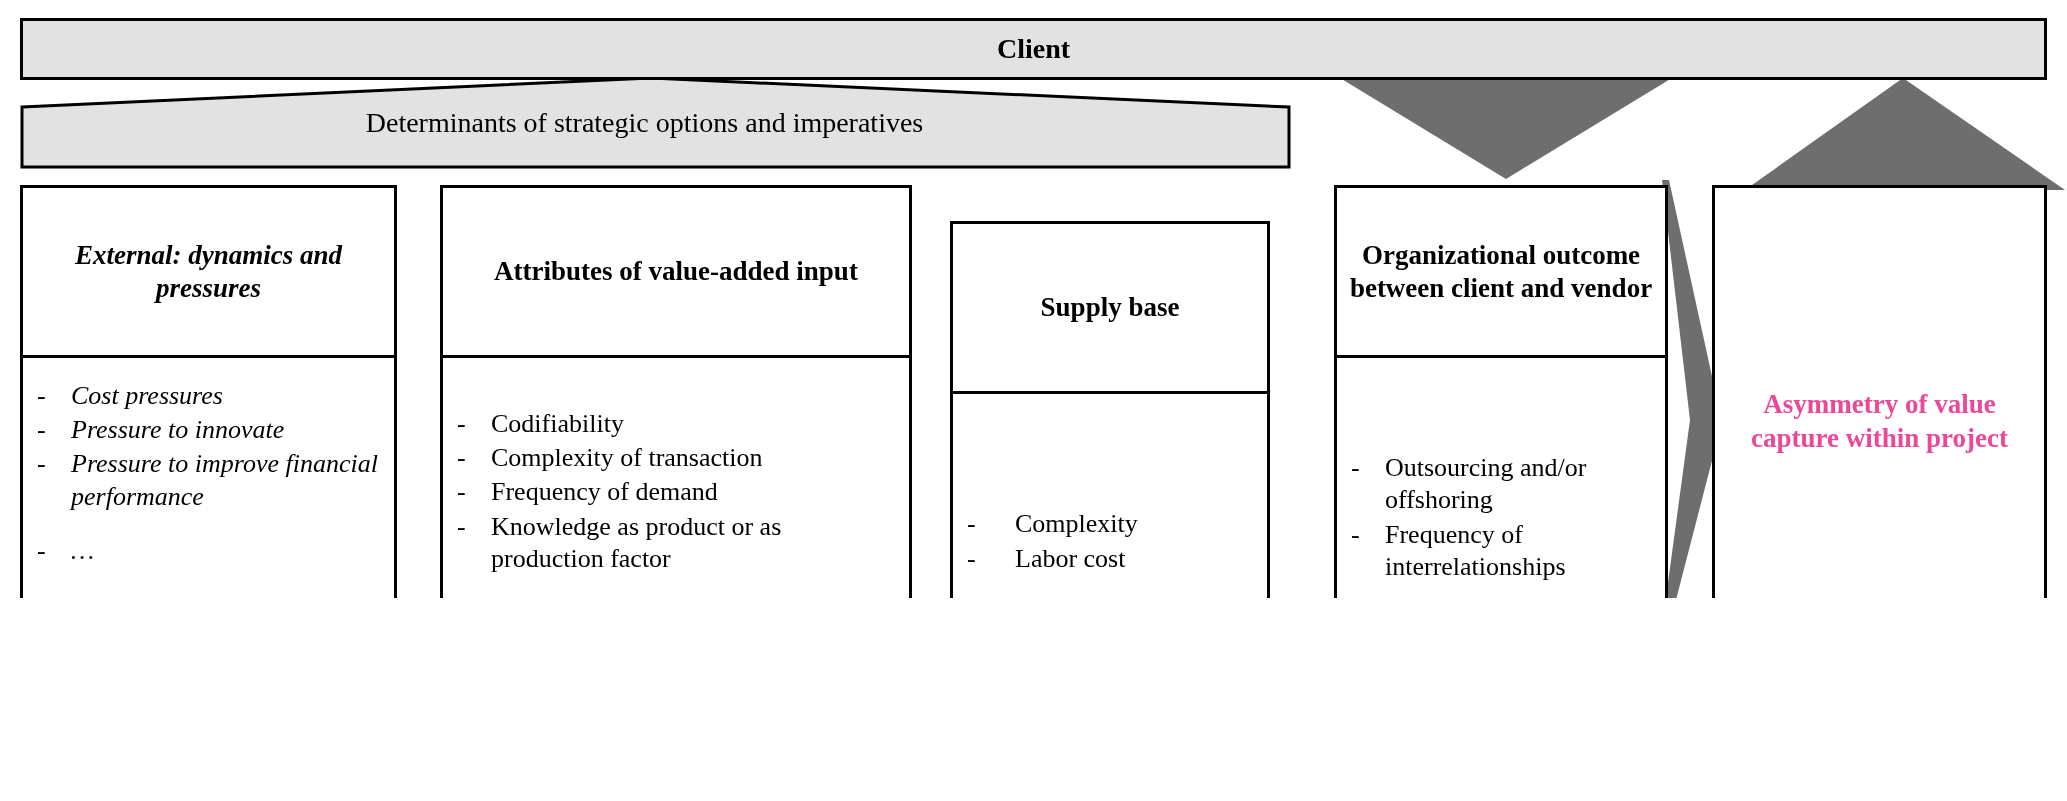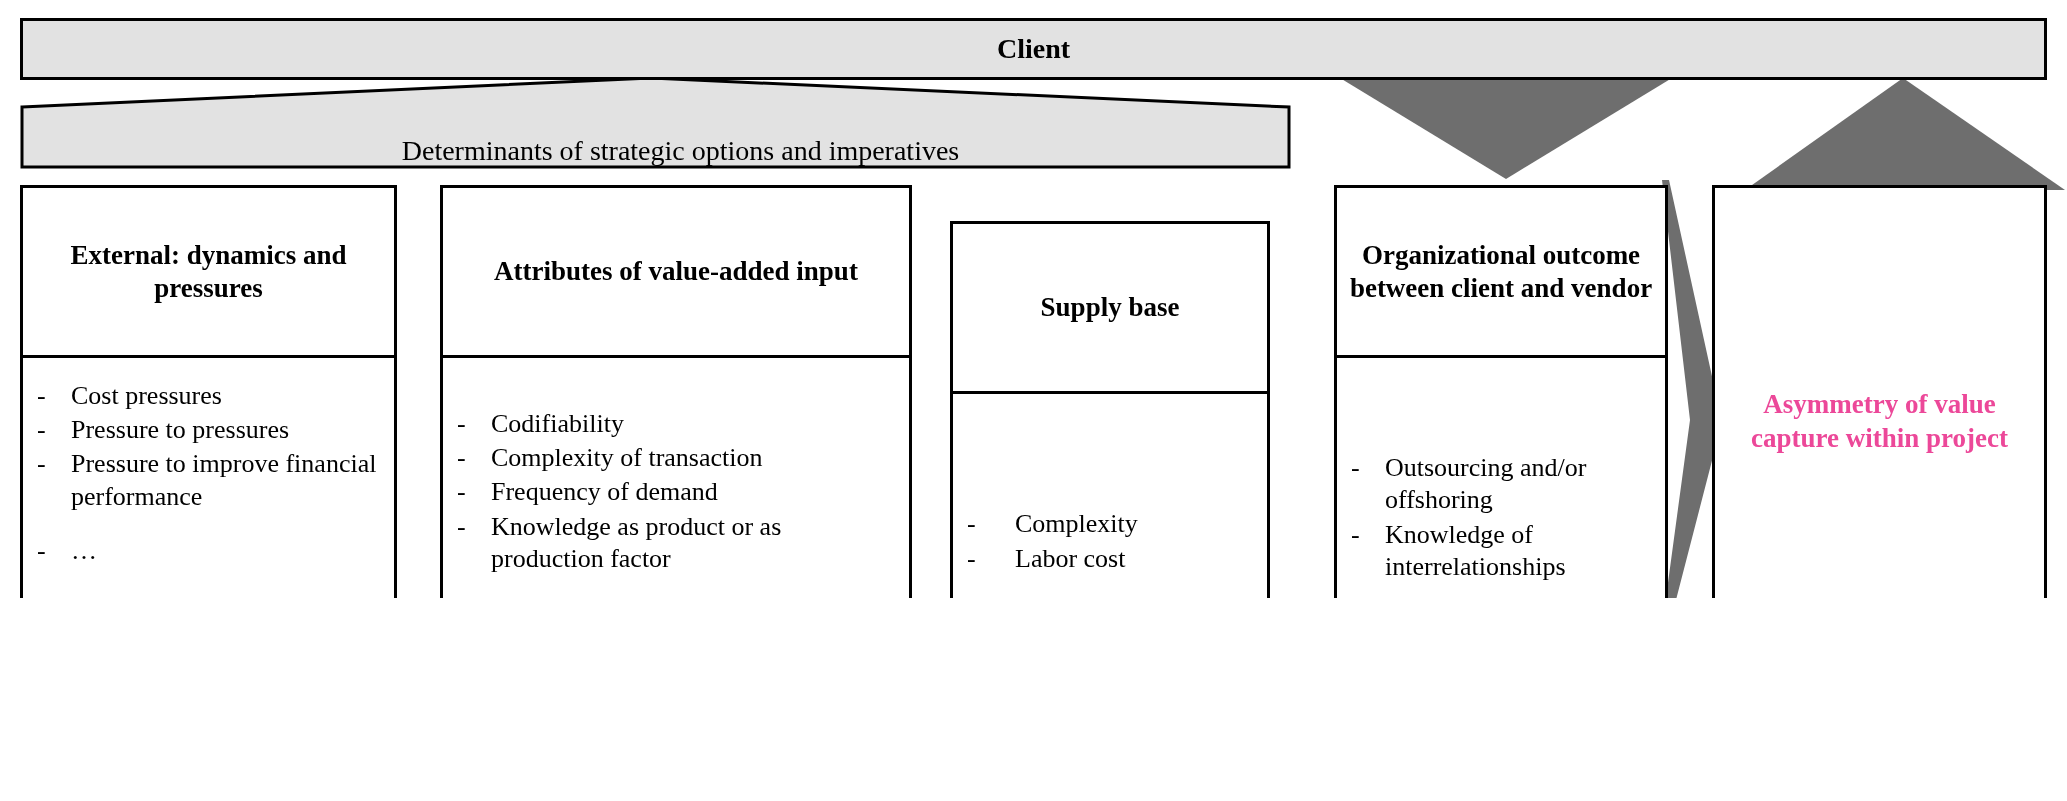--- a/index.html
+++ b/index.html
@@ -22,22 +22,22 @@
   .box-solo{box-sizing:border-box;flex:1;display:flex;align-items:center;justify-content:center;
             text-align:center;font-weight:bold;font-size:27px;line-height:1.25;color:#ec4899;padding:0 14px;}
 
   ul.bullets{list-style:none;margin:0;padding:0;}
   ul.bullets li{display:flex;align-items:flex-start;font-size:26px;line-height:1.24;color:#000;margin:0 0 2px 0;}
   ul.bullets li .dash{width:34px;flex:0 0 34px;}
   ul.bullets li .txt{flex:1;}
   ul.bullets.wide li .dash{width:48px;flex:0 0 48px;}
   ul.bullets li.spaced{margin-top:22px;}
 
-  .banner-label{position:absolute;display:flex;align-items:flex-end;justify-content:center;
-                font-size:28px;color:#000;padding-left:36px;}
+  .banner-label{position:absolute;display:flex;align-items:flex-start;justify-content:center;
+                font-size:28px;color:#000;}
 </style>
 </head>
 <body>
 
 <div id="canvas">
 
   <svg class="svg-layer" viewBox="0 0 2067 801">
 
     <polygon points="1340,78 1672,78 1506,179" fill="#6e6e6e"></polygon>
 
@@ -55,31 +55,31 @@
   </svg>
 
   <div class="bar" style="left:20px;top:18px;width:2027px;height:62px;">
     <span>Client</span>
   </div>
 
   <div class="banner-label" style="left:22px;top:107px;width:1245px;height:60px;">
     <span>Determinants of strategic options and imperatives</span>
   </div>
 
-  <div class="box" style="left:20px;top:185px;width:377px;height:473px;">
+  <div class="box" style="left:20px;top:185px;width:377px;height:473px;font-style:italic;">
     <div class="box-head sep" style="height:170px;">External: dynamics and pressures</div>
     <div class="box-body">
       <ul class="bullets">
         <li>
           <span class="dash">-</span>
           <span class="txt">Cost pressures</span>
         </li>
         <li>
           <span class="dash">-</span>
-          <span class="txt">Pressure to pressures</span>
+          <span class="txt">Pressure to innovate</span>
         </li>
         <li>
           <span class="dash">-</span>
           <span class="txt">Pressure to improve financial performance</span>
         </li>
         <li class="spaced">
           <span class="dash">-</span>
           <span class="txt">…</span>
         </li>
       </ul>
@@ -133,21 +133,21 @@
   <div class="box" style="left:1334px;top:185px;width:334px;height:473px;gap:24px;">
     <div class="box-head sep" style="height:170px;">Organizational outcome between client and vendor</div>
     <div class="box-body center">
       <ul class="bullets">
         <li>
           <span class="dash">-</span>
           <span class="txt">Outsourcing and/or offshoring</span>
         </li>
         <li>
           <span class="dash">-</span>
-          <span class="txt">Knowledge of interrelationships</span>
+          <span class="txt">Frequency of interrelationships</span>
         </li>
       </ul>
     </div>
   </div>
 
   <div class="box" style="left:1712px;top:185px;width:335px;height:473px;">
     <div class="box-solo">Asymmetry of value capture within project</div>
   </div>
 
   <div class="bar" style="left:943px;top:718px;width:1104px;height:85px;">

